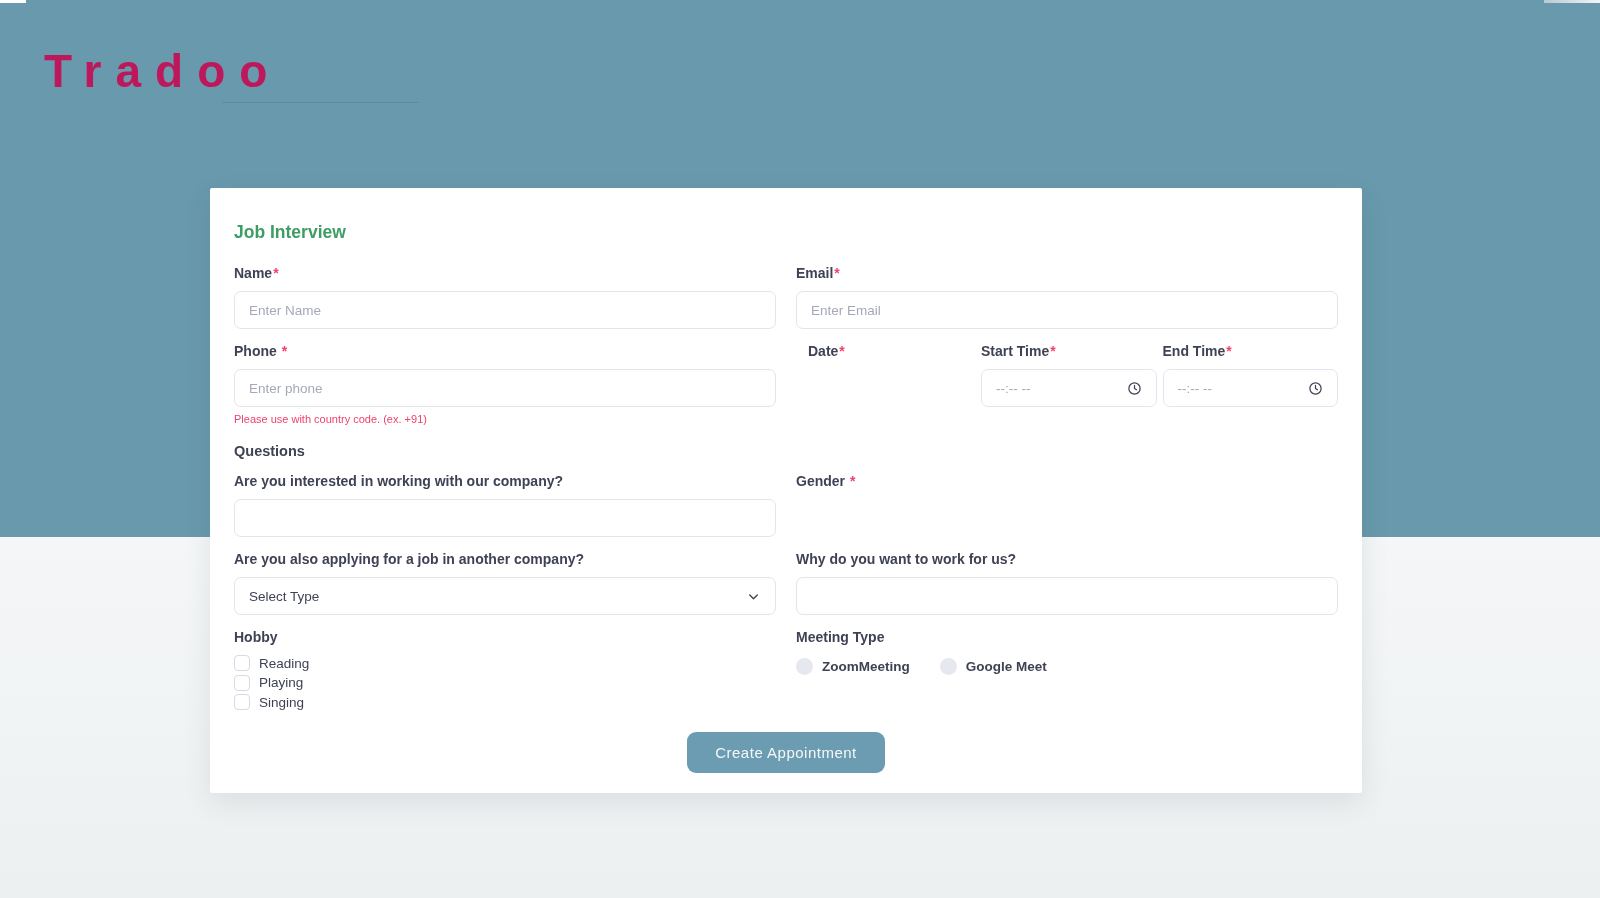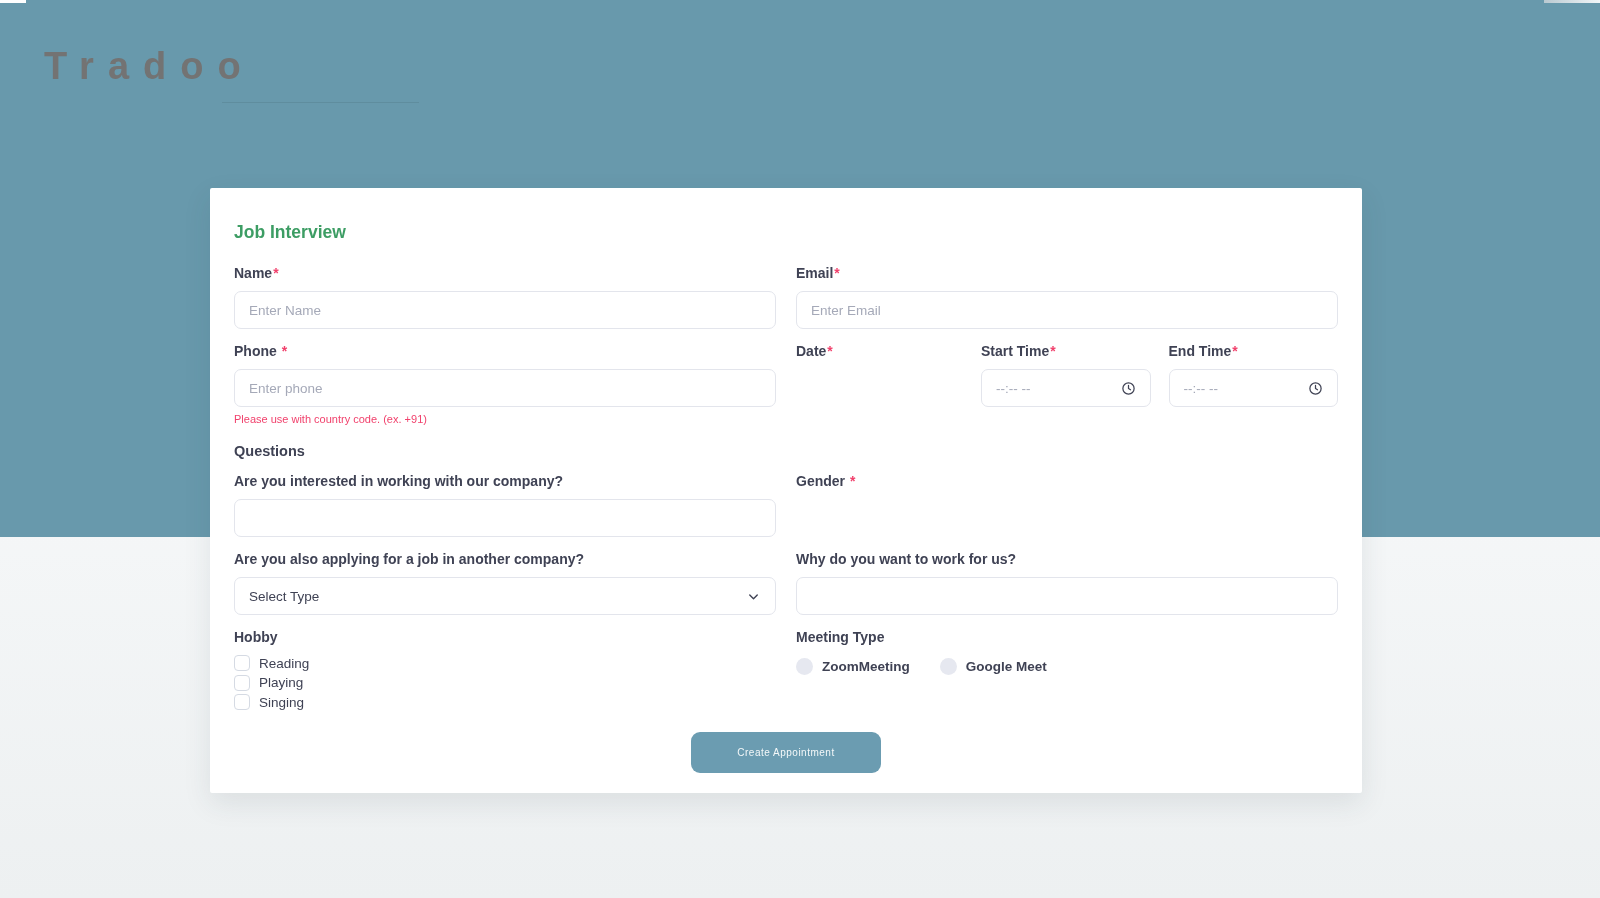--- a/index.html
+++ b/index.html
@@ -18,21 +18,21 @@
   }
   .edge-artifact-left {
     position:absolute; top:0; left:0; width:26px; height:3px; background:#ffffff;
   }
   .edge-artifact-right {
     position:absolute; top:0; right:0; width:56px; height:3px;
     background:linear-gradient(90deg,#b9c9d1,#f2f6f8);
   }
   .logo {
     position:absolute; top:44px; left:44px;
-    color:#737373; font-size:38px; font-weight:700;
+    color:#be185d; font-size:46px; font-weight:700;
     letter-spacing:14px; line-height:1.2;
   }
   .nav-underline {
     position:absolute; top:102px; left:222px;
     width:197px; height:1px; background:rgba(0,0,0,0.08);
   }
   .card {
     position:absolute; left:210px; top:188px;
     width:1152px; height:605px;
     background:#ffffff;
@@ -79,21 +79,22 @@
   }
   .ph { color:#a5a9b8; }
   .value-text { color:#3f4254; }
   .helper {
     margin-top:6px;
     font-size:11px; color:#f1416c;
   }
   .time-grid {
     display:grid;
     grid-template-columns:167px 1fr 1fr;
-    column-gap:18px;
+    column-gap:6px;
+    margin-left:12px;
   }
   .section-heading {
     font-size:14.5px; font-weight:700; color:#3f4254;
     margin-top:4px;
   }
   .choice-row { display:flex; align-items:center; gap:30px; margin-top:13px; }
   .choice { display:flex; align-items:center; gap:9px; cursor:pointer; }
   .radio {
     width:17px; height:17px; border-radius:50%;
     background:#e6e8f0; flex:0 0 auto;
@@ -111,21 +112,21 @@
   .btn-row { display:flex; justify-content:center; margin-top:22px; }
   .submit-btn {
     background:#6b9cb1;
     color:#f4f8f9;
     border:none;
     border-radius:9px;
     padding:0 28px;
     height:41px;
     min-width:190px;
     font-family:"Liberation Sans", sans-serif;
-    font-size:10px;
+    font-size:15px;
     letter-spacing:0.5px;
     cursor:pointer;
   }
   .icon-slot { display:flex; align-items:center; }
 </style>
 </head>
 <body>
 
 <div class="hero"></div>
 <div class="edge-artifact-left"></div>

